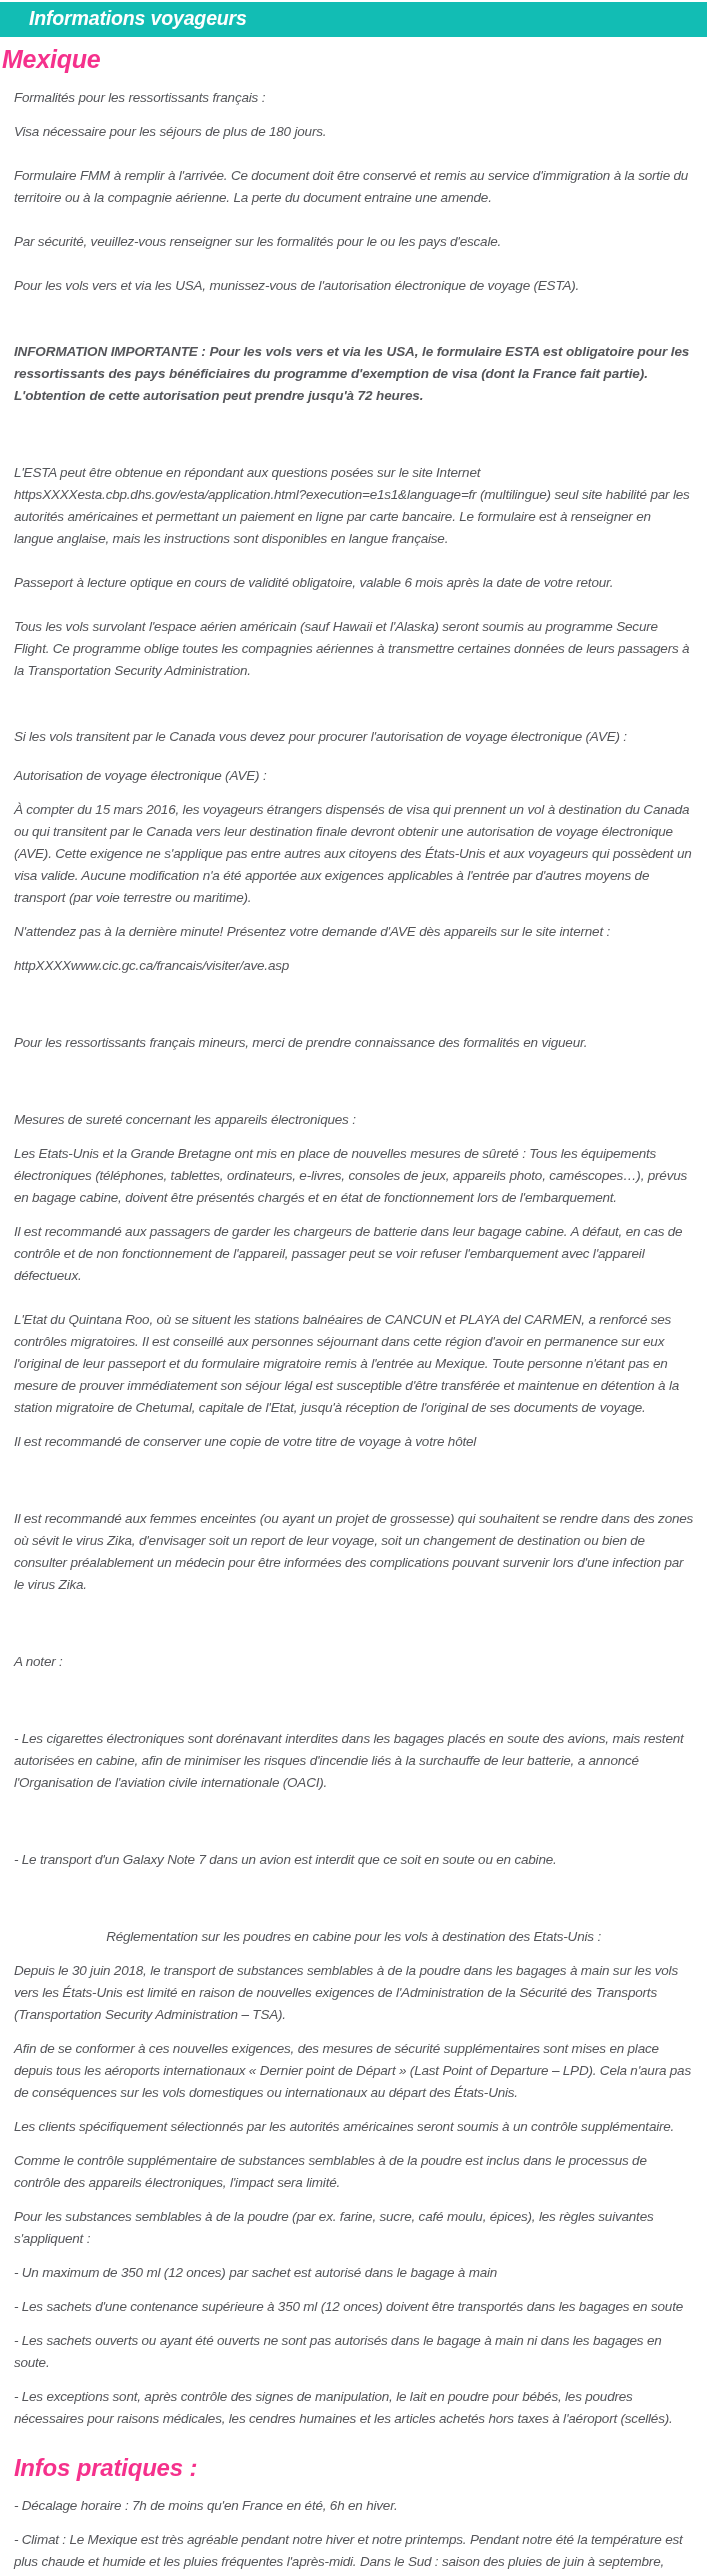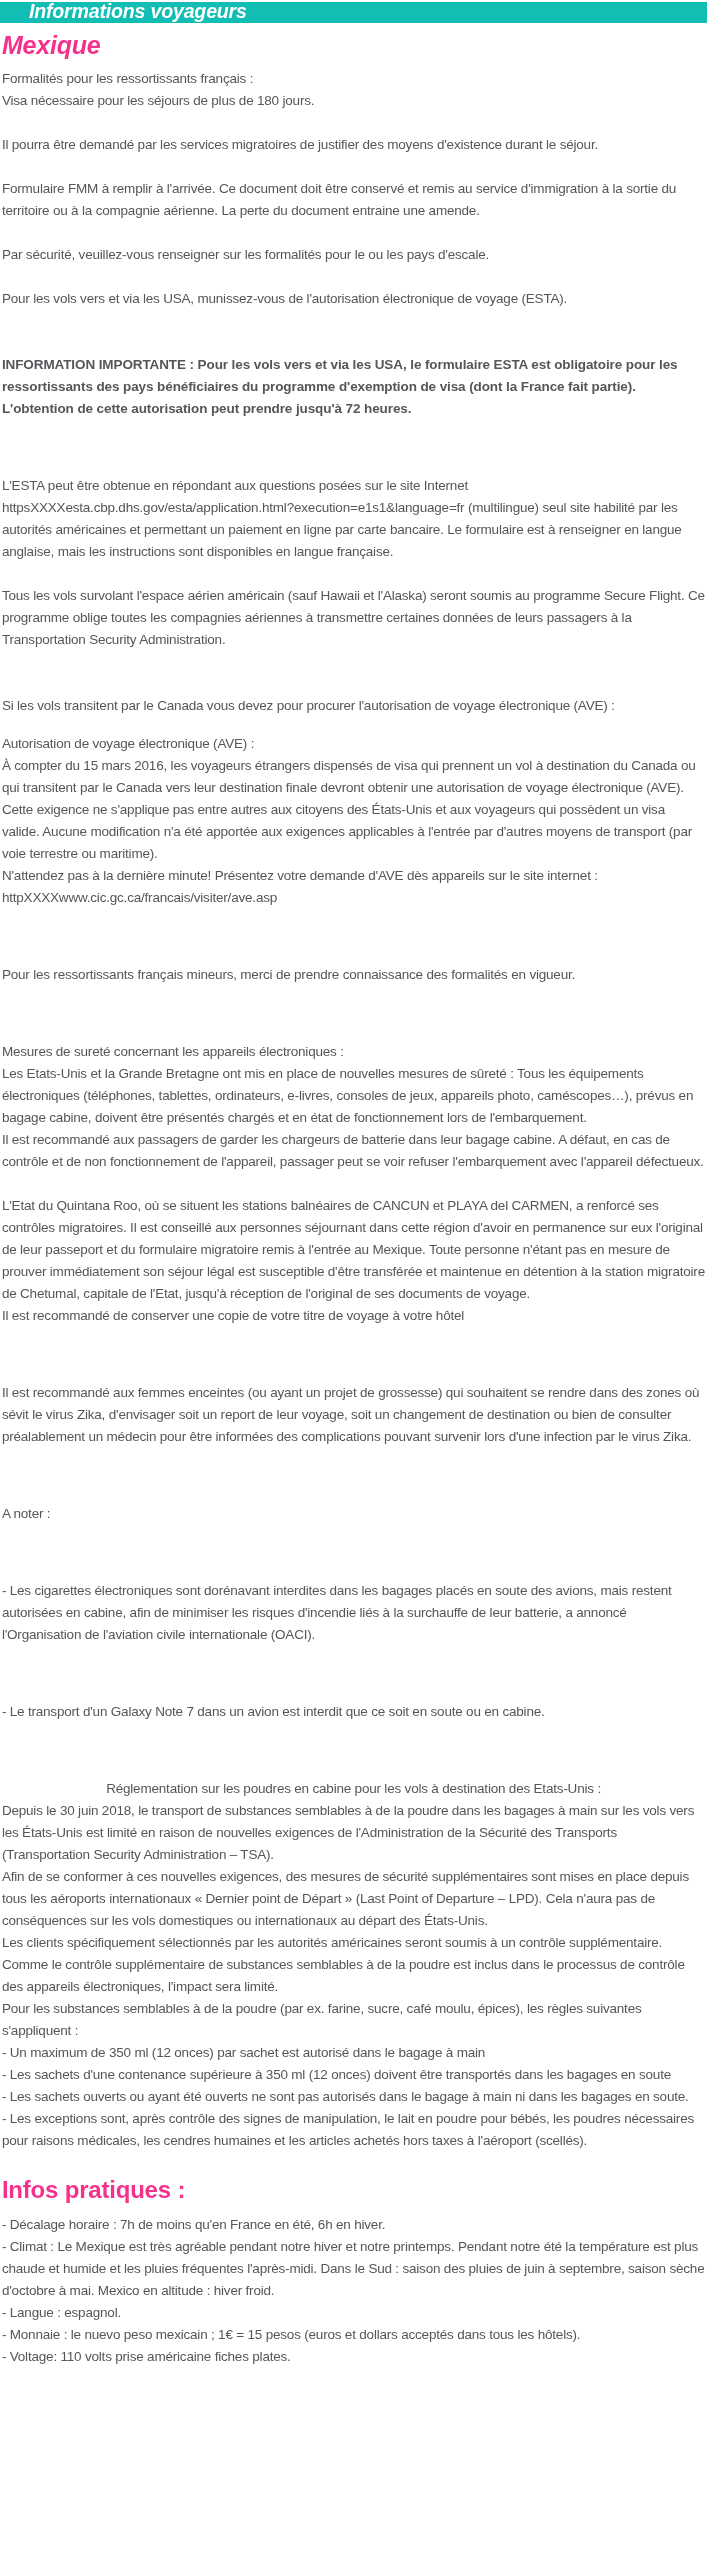--- a/index.html
+++ b/index.html
@@ -8,21 +8,21 @@
   body {
     width: 708px;
     background: #ffffff;
     font-family: "Liberation Sans", sans-serif;
     -webkit-font-smoothing: antialiased;
   }
   .page { width: 708px; }
 
   .topbar {
     background: var(--teal, #12bdb4);
-    height: 21px;
+    height: 35px;
     margin-top: 1.9px;
     display: flex;
     align-items: center;
   }
   .topbar-title {
     color: var(--header-text, #ffffff);
     font-size: 19.6px;
     font-weight: bold;
     font-style: italic;
     letter-spacing: -0.2px;
@@ -37,22 +37,23 @@
     color: var(--pink, #f5318c);
     font-size: 25px;
     line-height: 32px;
     font-weight: bold;
     font-style: italic;
     letter-spacing: -0.2px;
     margin: 6.5px 0 6.5px 0;
   }
 
   .blk {
-    margin: 0;
+    margin: 12px;
     color: var(--body-text, #55565a);
+    font-style: italic;
     font-size: 13.5px;
     line-height: 22px;
     letter-spacing: -0.2px;
     overflow-wrap: anywhere;
   }
   .blk-bold {
     font-weight: bold;
     letter-spacing: -0.1px;
   }
   .blk-heading {
@@ -72,26 +73,26 @@
   <header class="topbar">
     <h1 class="topbar-title">Informations voyageurs</h1>
   </header>
 
   <main class="content">
     <h2 class="country-heading">Mexique</h2>
 
     <div id="blocks">
         <p class="blk blk-p">Formalités pour les ressortissants français :</p>
         <p class="blk blk-p">Visa nécessaire pour les séjours de plus de 180 jours.</p>
-        <p class="blk blk-p" style="margin-top: 22px;">Il pourra être demandé par les services migratoires de justifier des moyens d'existence durant le séjour.</p>
         <p class="blk blk-p" style="margin-top: 22px;">Formulaire FMM à remplir à l'arrivée. Ce document doit être conservé et remis au service d'immigration à la sortie du territoire ou à la compagnie aérienne. La perte du document entraine une amende.</p>
         <p class="blk blk-p" style="margin-top: 22px;">Par sécurité, veuillez-vous renseigner sur les formalités pour le ou les pays d'escale.</p>
         <p class="blk blk-p" style="margin-top: 22px;">Pour les vols vers et via les USA, munissez-vous de l'autorisation électronique de voyage (ESTA).</p>
         <p class="blk blk-bold" style="margin-top: 44px;">INFORMATION IMPORTANTE : Pour les vols vers et via les USA, le formulaire ESTA est obligatoire pour les ressortissants des pays bénéficiaires du programme d'exemption de visa (dont la France fait partie). L'obtention de cette autorisation peut prendre jusqu'à 72 heures.</p>
         <p class="blk blk-p" style="margin-top: 55px;">L'ESTA peut être obtenue en répondant aux questions posées sur le site Internet httpsXXXXesta.cbp.dhs.gov/esta/application.html?execution=e1s1&amp;language=fr (multilingue) seul site habilité par les autorités américaines et permettant un paiement en ligne par carte bancaire. Le formulaire est à renseigner en langue anglaise, mais les instructions sont disponibles en langue française.</p>
+        <p class="blk blk-p" style="margin-top: 22px;">Passeport à lecture optique en cours de validité obligatoire, valable 6 mois après la date de votre retour.</p>
         <p class="blk blk-p" style="margin-top: 22px;">Tous les vols survolant l'espace aérien américain (sauf Hawaii et l'Alaska) seront soumis au programme Secure Flight. Ce programme oblige toutes les compagnies aériennes à transmettre certaines données de leurs passagers à la Transportation Security Administration.</p>
         <p class="blk blk-p" style="margin-top: 44px;">Si les vols transitent par le Canada vous devez pour procurer l'autorisation de voyage électronique (AVE) :</p>
         <p class="blk blk-p" style="margin-top: 16.5px;">Autorisation de voyage électronique (AVE) :</p>
         <p class="blk blk-p">À compter du 15 mars 2016, les voyageurs étrangers dispensés de visa qui prennent un vol à destination du Canada ou qui transitent par le Canada vers leur destination finale devront obtenir une autorisation de voyage électronique (AVE). Cette exigence ne s'applique pas entre autres aux citoyens des États-Unis et aux voyageurs qui possèdent un visa valide. Aucune modification n'a été apportée aux exigences applicables à l'entrée par d'autres moyens de transport (par voie terrestre ou maritime).</p>
         <p class="blk blk-p">N'attendez pas à la dernière minute! Présentez votre demande d'AVE dès appareils sur le site internet :</p>
         <p class="blk blk-p">httpXXXXwww.cic.gc.ca/francais/visiter/ave.asp</p>
         <p class="blk blk-p" style="margin-top: 55px;">Pour les ressortissants français mineurs, merci de prendre connaissance des formalités en vigueur.</p>
         <p class="blk blk-p" style="margin-top: 55px;">Mesures de sureté concernant les appareils électroniques :</p>
         <p class="blk blk-p">Les Etats-Unis et la Grande Bretagne ont mis en place de nouvelles mesures de sûreté : Tous les équipements électroniques (téléphones, tablettes, ordinateurs, e-livres, consoles de jeux, appareils photo, caméscopes…), prévus en bagage cabine, doivent être présentés chargés et en état de fonctionnement lors de l'embarquement.</p>
         <p class="blk blk-p">Il est recommandé aux passagers de garder les chargeurs de batterie dans leur bagage cabine. A défaut, en cas de contrôle et de non fonctionnement de l'appareil, passager peut se voir refuser l'embarquement avec l'appareil défectueux.</p>

